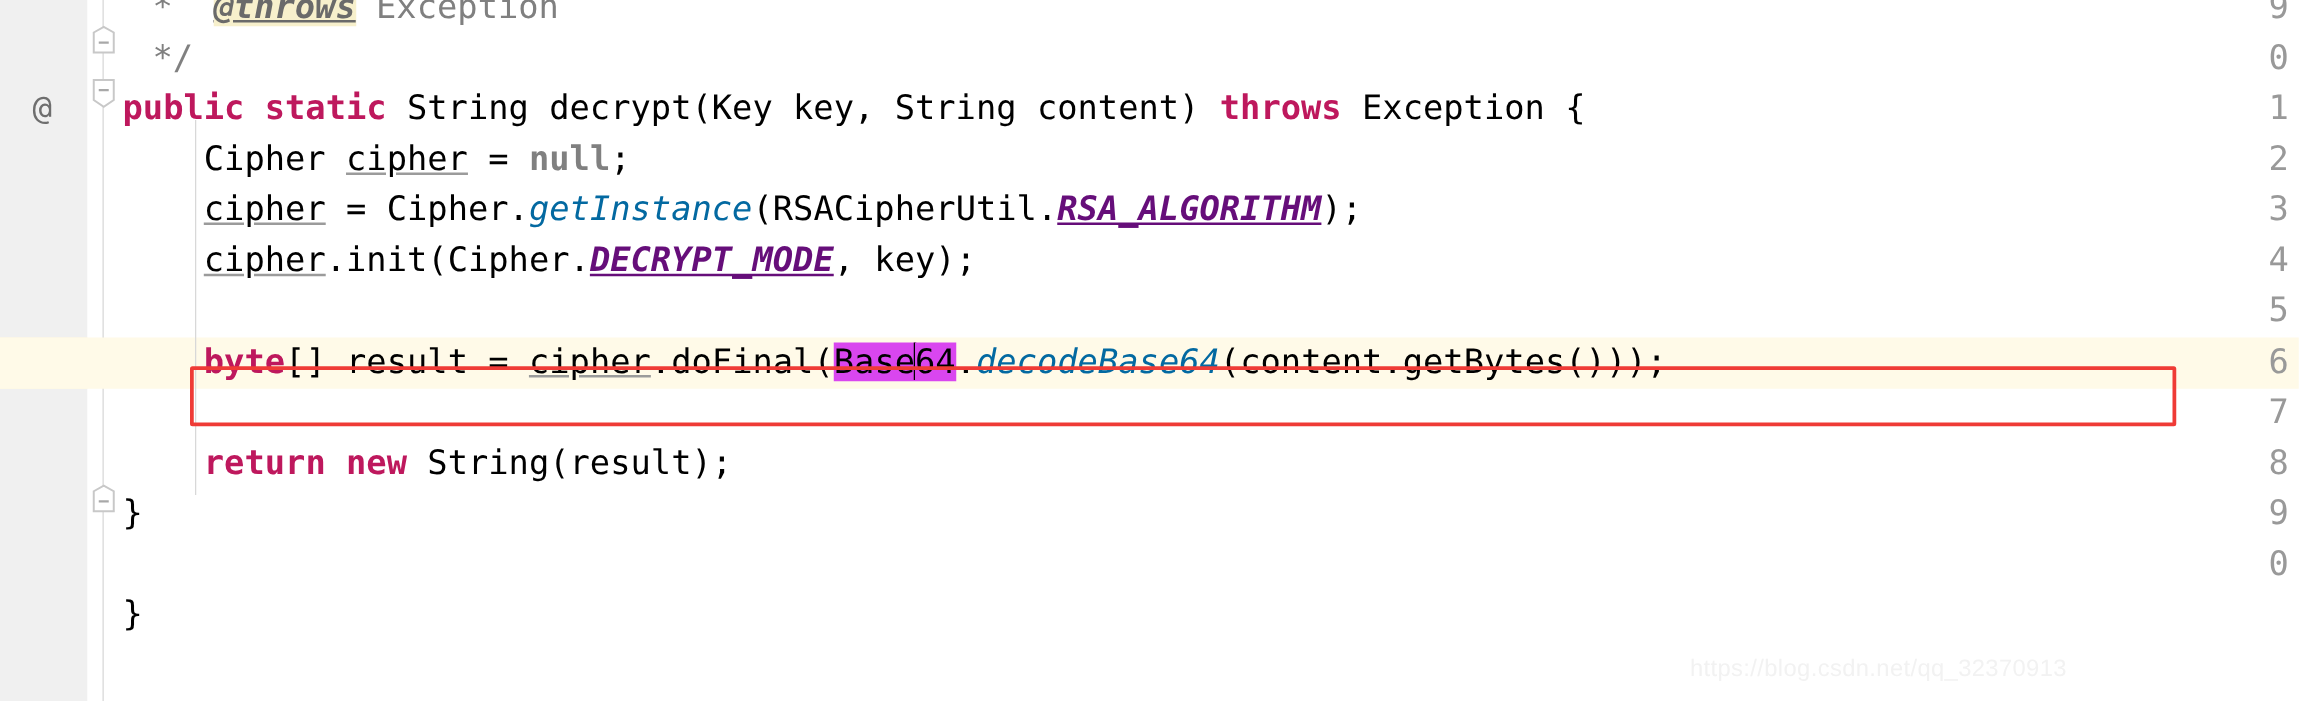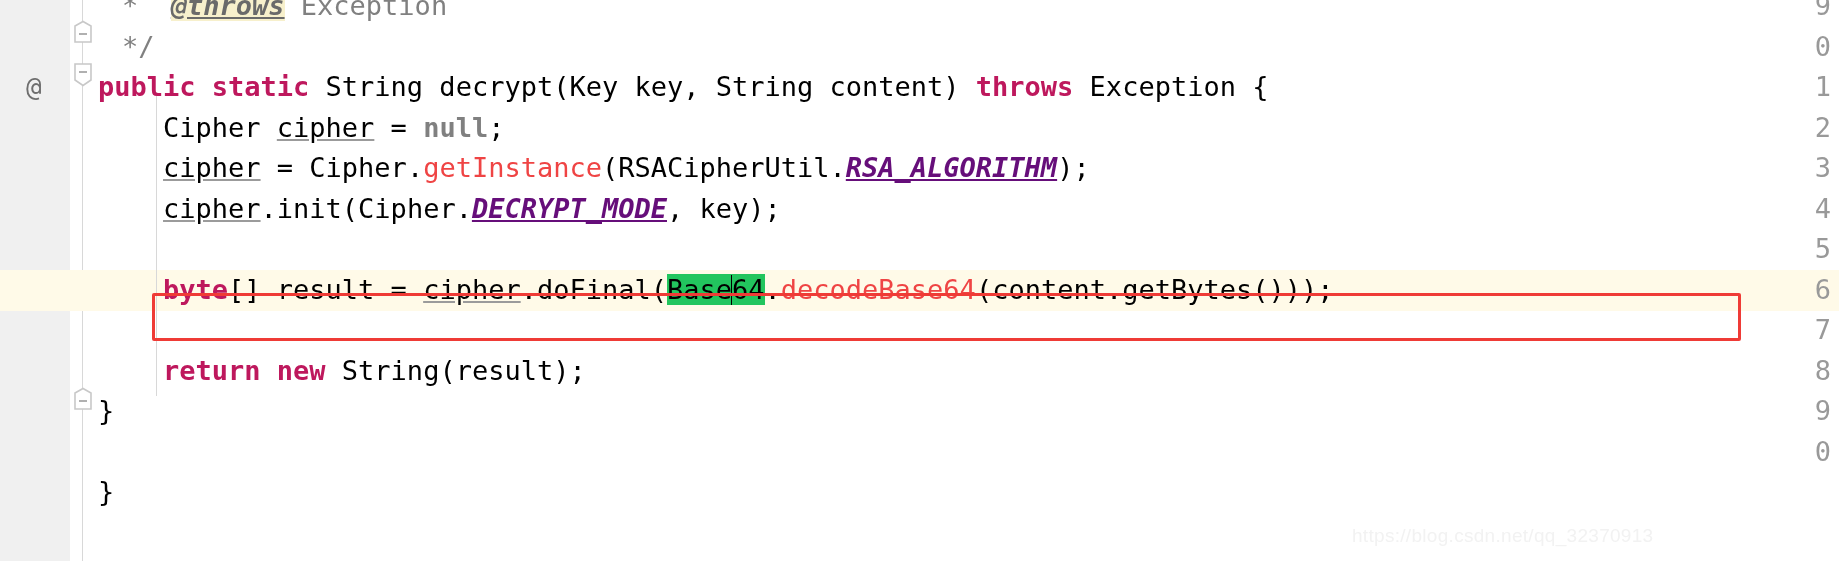--- a/index.html
+++ b/index.html
@@ -64,28 +64,28 @@
   
   .indent-guide{
     position:absolute;width:1px;background:#d8d8d8;
   }
 
   
   .kw{color:#be185d;font-weight:bold;}
   .plain{color:#000000;}
   .nullkw{color:#808080;font-weight:bold;}
   .const{color:#660e7a;font-weight:bold;font-style:italic;text-decoration:underline;}
-  .staticm{color:#ef4444;}
+  .staticm{color:#0369a1;font-style:italic;}
   .localvar{color:#000000;text-decoration:underline;text-decoration-color:#9b9b9b;}
   .comment{color:#808080;}
   .doctag{
     color:#6a6a6a;font-weight:bold;font-style:italic;
     text-decoration:underline;background:#f7f0cc;
   }
-  .hl-ident{background:#22c55e;}
+  .hl-ident{background:#d946ef;}
   .caret{
     display:inline-block;width:2px;height:30px;background:#000000;
     vertical-align:-6px;margin:0 -1px;
   }
 
   
   .redbox{
     position:absolute;border:3px solid #ef3b36;border-radius:2px;
     pointer-events:none;box-sizing:border-box;
   }

